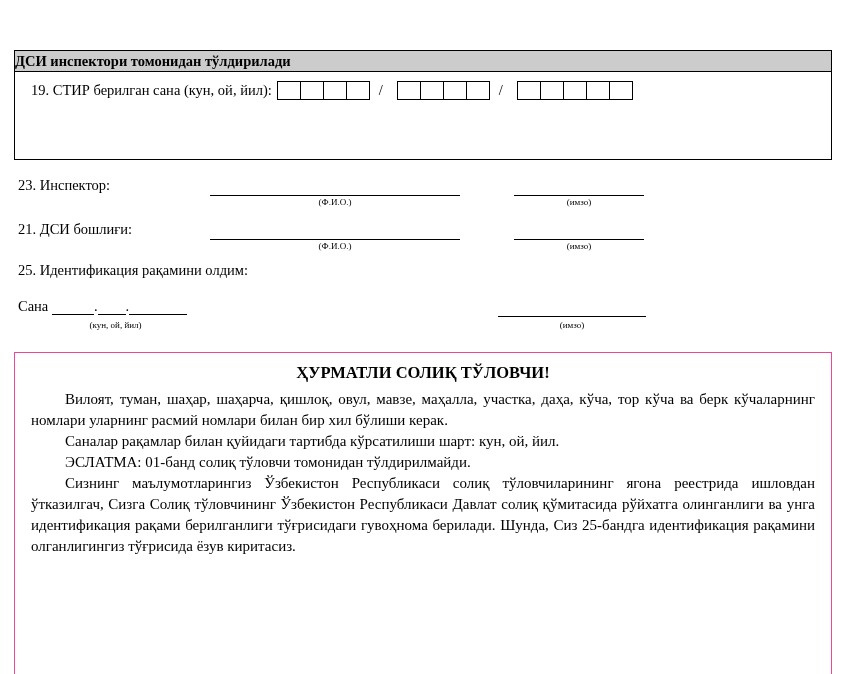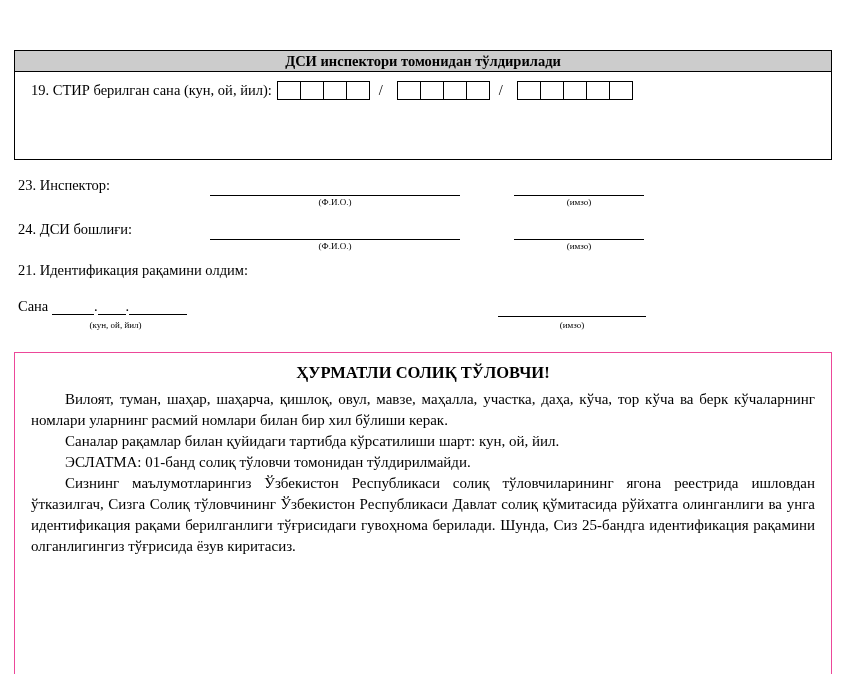--- a/index.html
+++ b/index.html
@@ -38,21 +38,21 @@
     left: 14px;
     top: 50px;
     width: 818px;
     height: 110px;
     border: 1px solid #000;
     box-sizing: border-box;
   }
   .block-top-header {
     background: #cccccc;
     border-bottom: 1px solid #000;
-    text-align: center;
+    text-align: left;
     font-weight: bold;
     font-size: 14.5px;
     line-height: 20px;
     height: 20px;
   }
   .row21 {
     position: absolute;
     left: 16px;
     top: 30px;
     font-size: 14.5px;
@@ -205,29 +205,29 @@
 
     <div class="sig-row">
       <span class="sig-label">23. Инспектор:</span>
       <span class="line" style="left:196px; top:20px; width:250px;"></span>
       <span class="undercap" style="left:196px; top:22px; width:250px;">(Ф.И.О.)</span>
       <span class="line" style="left:500px; top:20px; width:130px;"></span>
       <span class="undercap" style="left:500px; top:22px; width:130px;">(имзо)</span>
     </div>
 
     <div class="sig-row">
-      <span class="sig-label">24. ДСИ бошлиғи:</span>
+      <span class="sig-label">21. ДСИ бошлиғи:</span>
       <span class="line" style="left:196px; top:20px; width:250px;"></span>
       <span class="undercap" style="left:196px; top:22px; width:250px;">(Ф.И.О.)</span>
       <span class="line" style="left:500px; top:20px; width:130px;"></span>
       <span class="undercap" style="left:500px; top:22px; width:130px;">(имзо)</span>
     </div>
   </div>
 
-  <div class="item25">21. Идентификация рақамини олдим:</div>
+  <div class="item25">25. Идентификация рақамини олдим:</div>
 
   <div class="sana-row">
     <span>Сана</span>
     <span class="sana-line" style="width:42px;"></span><span class="dot">.</span><span class="sana-line" style="width:28px;"></span><span class="dot">.</span><span class="sana-line" style="width:58px;"></span>
   </div>
   <div class="undercap" style="left:58px; top:320px; width:115px;">(кун, ой, йил)</div>
 
   <div class="line" style="left:498px; top:316px; width:148px;"></div>
   <div class="undercap" style="left:498px; top:320px; width:148px;">(имзо)</div>
 

